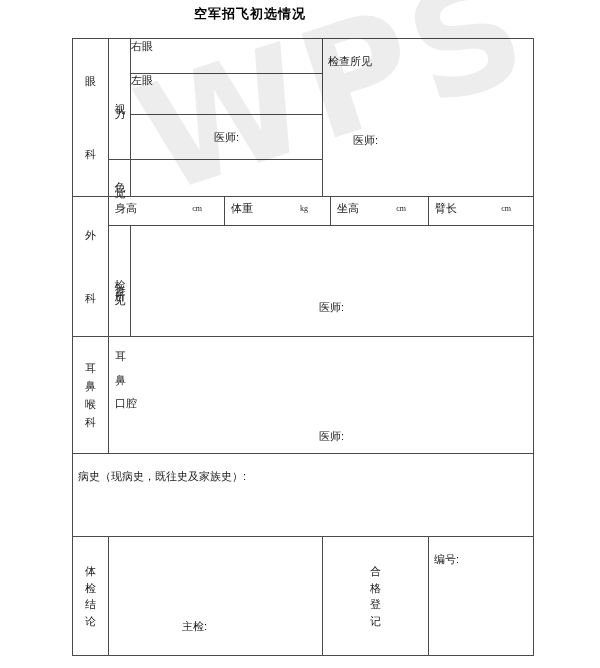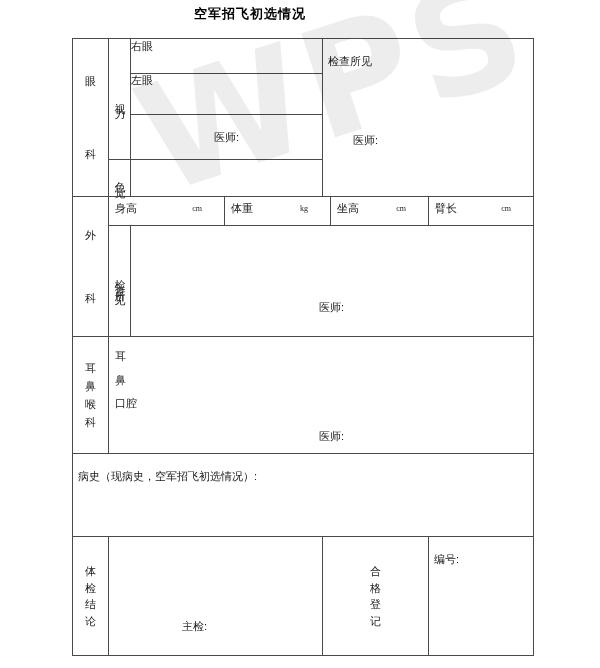--- a/index.html
+++ b/index.html
@@ -264,21 +264,21 @@
           <div>耳</div>
           <div>鼻</div>
           <div>口腔</div>
         </div>
         <div class="abs-text" style="left:210px; top:92px;">医师:</div>
       </td>
     </tr>
 
     <tr>
       <td colspan="7" style="height:82px;">
-        <div class="pad">病史（现病史，空军招飞初选情况）:</div>
+        <div class="pad">病史（现病史，既往史及家族史）:</div>
       </td>
     </tr>
 
     <tr>
       <td>
         <div class="vwrap-spread" style="padding:26px 0;">
           <span class="vchar">体</span>
           <span class="vchar">检</span>
           <span class="vchar">结</span>
           <span class="vchar">论</span>

